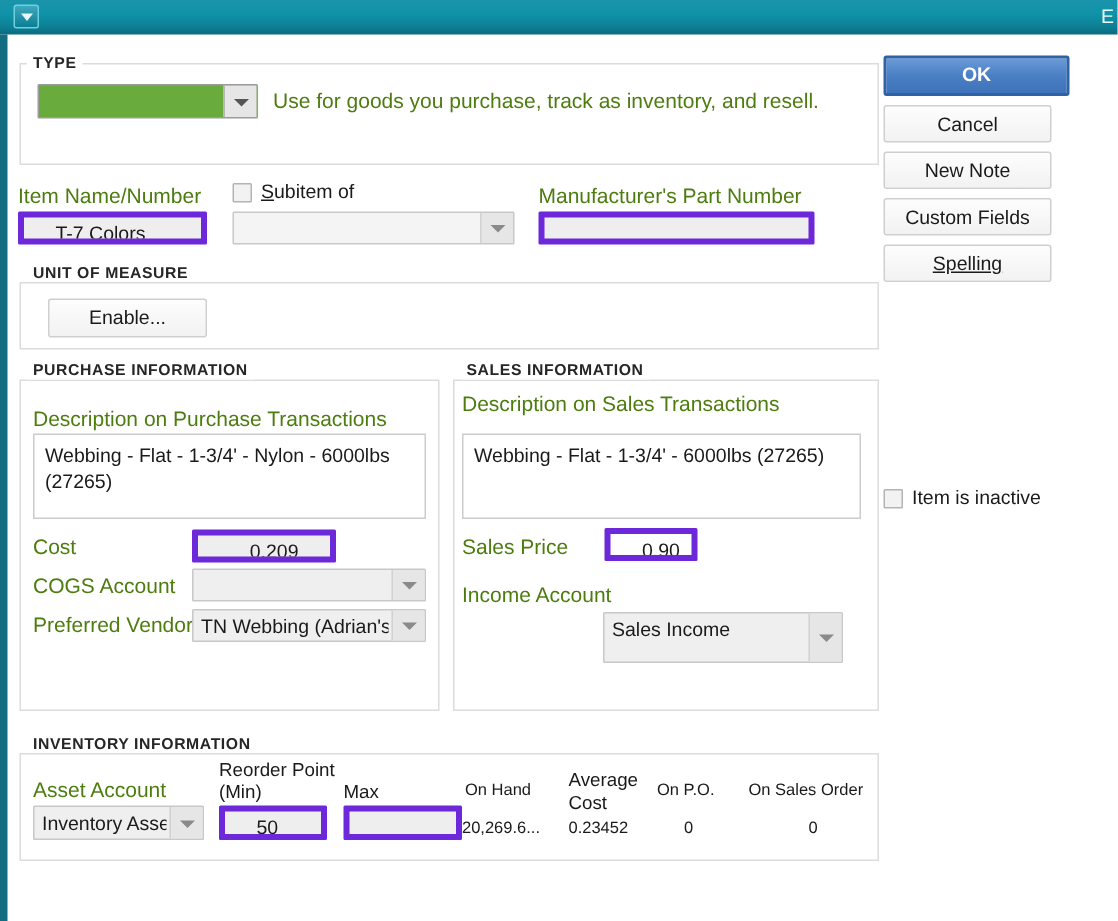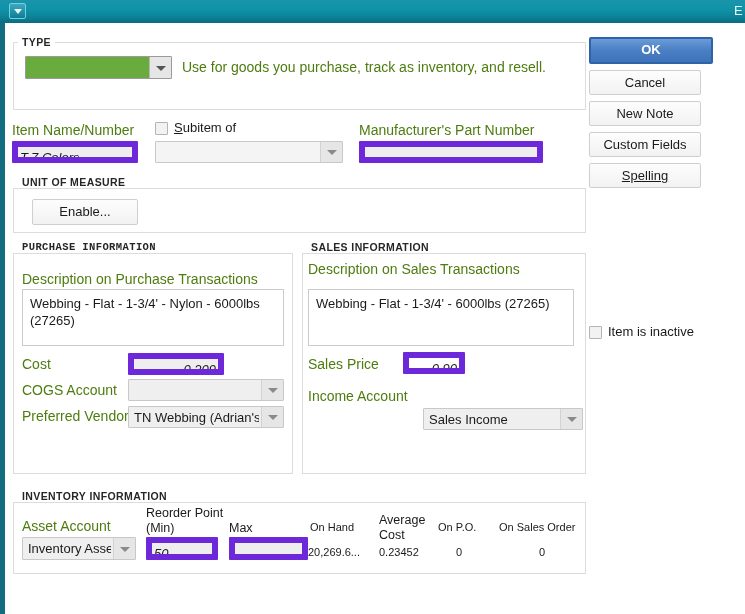--- a/index.html
+++ b/index.html
@@ -90,30 +90,29 @@
     position: absolute;
     font-size: 12.5px;
     color: #1a1a1a;
     white-space: nowrap;
   }
 
   
   .field {
     position: absolute;
     box-sizing: border-box;
-    border: 6px solid #6d28d9;
+    border: 4px solid #6d28d9;
     background: #eeeeee;
     font-size: 13px;
     color: #1a1a1a;
-    padding: 2px 2px;
+    padding: 2px 21px;
     line-height: 18px;
     white-space: nowrap;
     overflow: hidden;
     border-radius: 1px;
-    font-style: italic;
   }
   .field.white { background: #ffffff; }
   .field.num { text-align: right; }
 
   .combo {
     position: absolute;
     box-sizing: border-box;
     border: 1px solid #c8c8c8;
     background: #efefef;
     font-size: 13px;
@@ -255,21 +254,21 @@
 </div>
 
 <div class="lbl" style="left:359px; top:122px;">Manufacturer's Part Number</div>
 <div class="field" style="left:359px; top:141px; width:184px; height:22px;"></div>
 
 <div class="group" style="left:13px; top:188px; width:573px; height:45px;"></div>
 <div class="group-legend" style="left:18px; top:176px;">UNIT OF MEASURE</div>
 <div class="btn" style="left:32px; top:199px; width:106px; height:26px; line-height:24px;">Enable...</div>
 
 <div class="group" style="left:13px; top:253px; width:280px; height:221px;"></div>
-<div class="group-legend" style="left:18px; top:241px;font-family:Liberation Mono, monospace;">PURCHASE INFORMATION</div>
+<div class="group-legend" style="left:18px; top:241px;">PURCHASE INFORMATION</div>
 
 <div class="lbl" style="left:22px; top:271px;">Description on Purchase Transactions</div>
 <div class="descbox" style="left:22px; top:289px; width:262px; height:57px;">Webbing - Flat - 1-3/4' - Nylon - 6000lbs (27265)</div>
 
 <div class="lbl" style="left:22px; top:356px;">Cost</div>
 <div class="field num" style="left:128px; top:353px; width:96px; height:22px;">0.209</div>
 
 <div class="lbl" style="left:22px; top:382px;">COGS Account</div>
 <div class="combo" style="left:128px; top:379px; width:156px; height:22px;">
   <div class="arrowbox">
@@ -288,21 +287,21 @@
 <div class="group" style="left:302px; top:253px; width:284px; height:221px;"></div>
 <div class="group-legend" style="left:307px; top:241px;">SALES INFORMATION</div>
 
 <div class="lbl" style="left:308px; top:261px;">Description on Sales Transactions</div>
 <div class="descbox" style="left:308px; top:289px; width:266px; height:57px;">Webbing - Flat - 1-3/4' - 6000lbs (27265)</div>
 
 <div class="lbl" style="left:308px; top:356px;">Sales Price</div>
 <div class="field white num" style="left:403px; top:352px; width:62px; height:22px;">0.90</div>
 
 <div class="lbl" style="left:308px; top:388px;">Income Account</div>
-<div class="combo" style="left:402px; top:408px; width:160px; height:22px;margin-left:21px;">
+<div class="combo" style="left:402px; top:408px; width:160px; height:34px;">
   <div class="val">Sales Income</div>
   <div class="arrowbox">
     <div class="arrow"></div>
   </div>
 </div>
 
 <div class="group" style="left:13px; top:502px; width:573px; height:72px;"></div>
 <div class="group-legend" style="left:18px; top:490px;">INVENTORY INFORMATION</div>
 
 <div class="lbl" style="left:22px; top:518px;">Asset Account</div>

